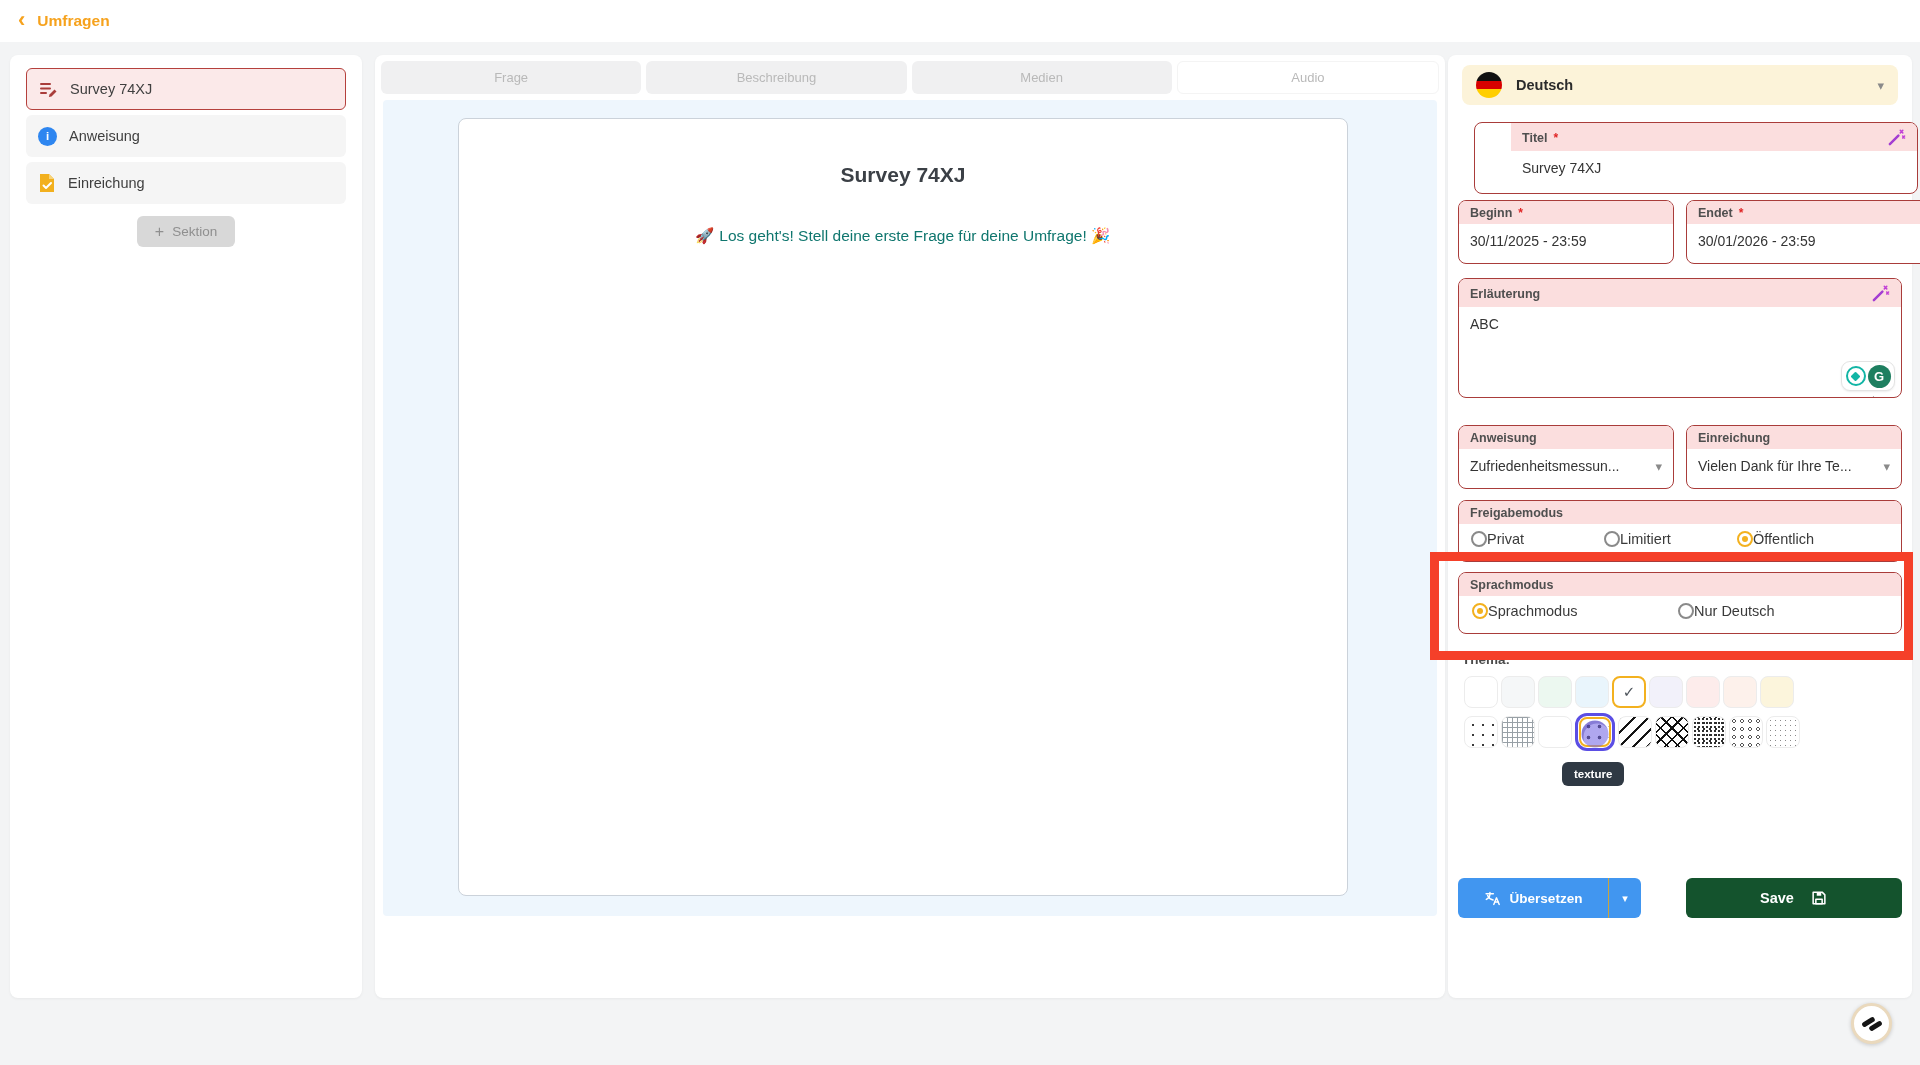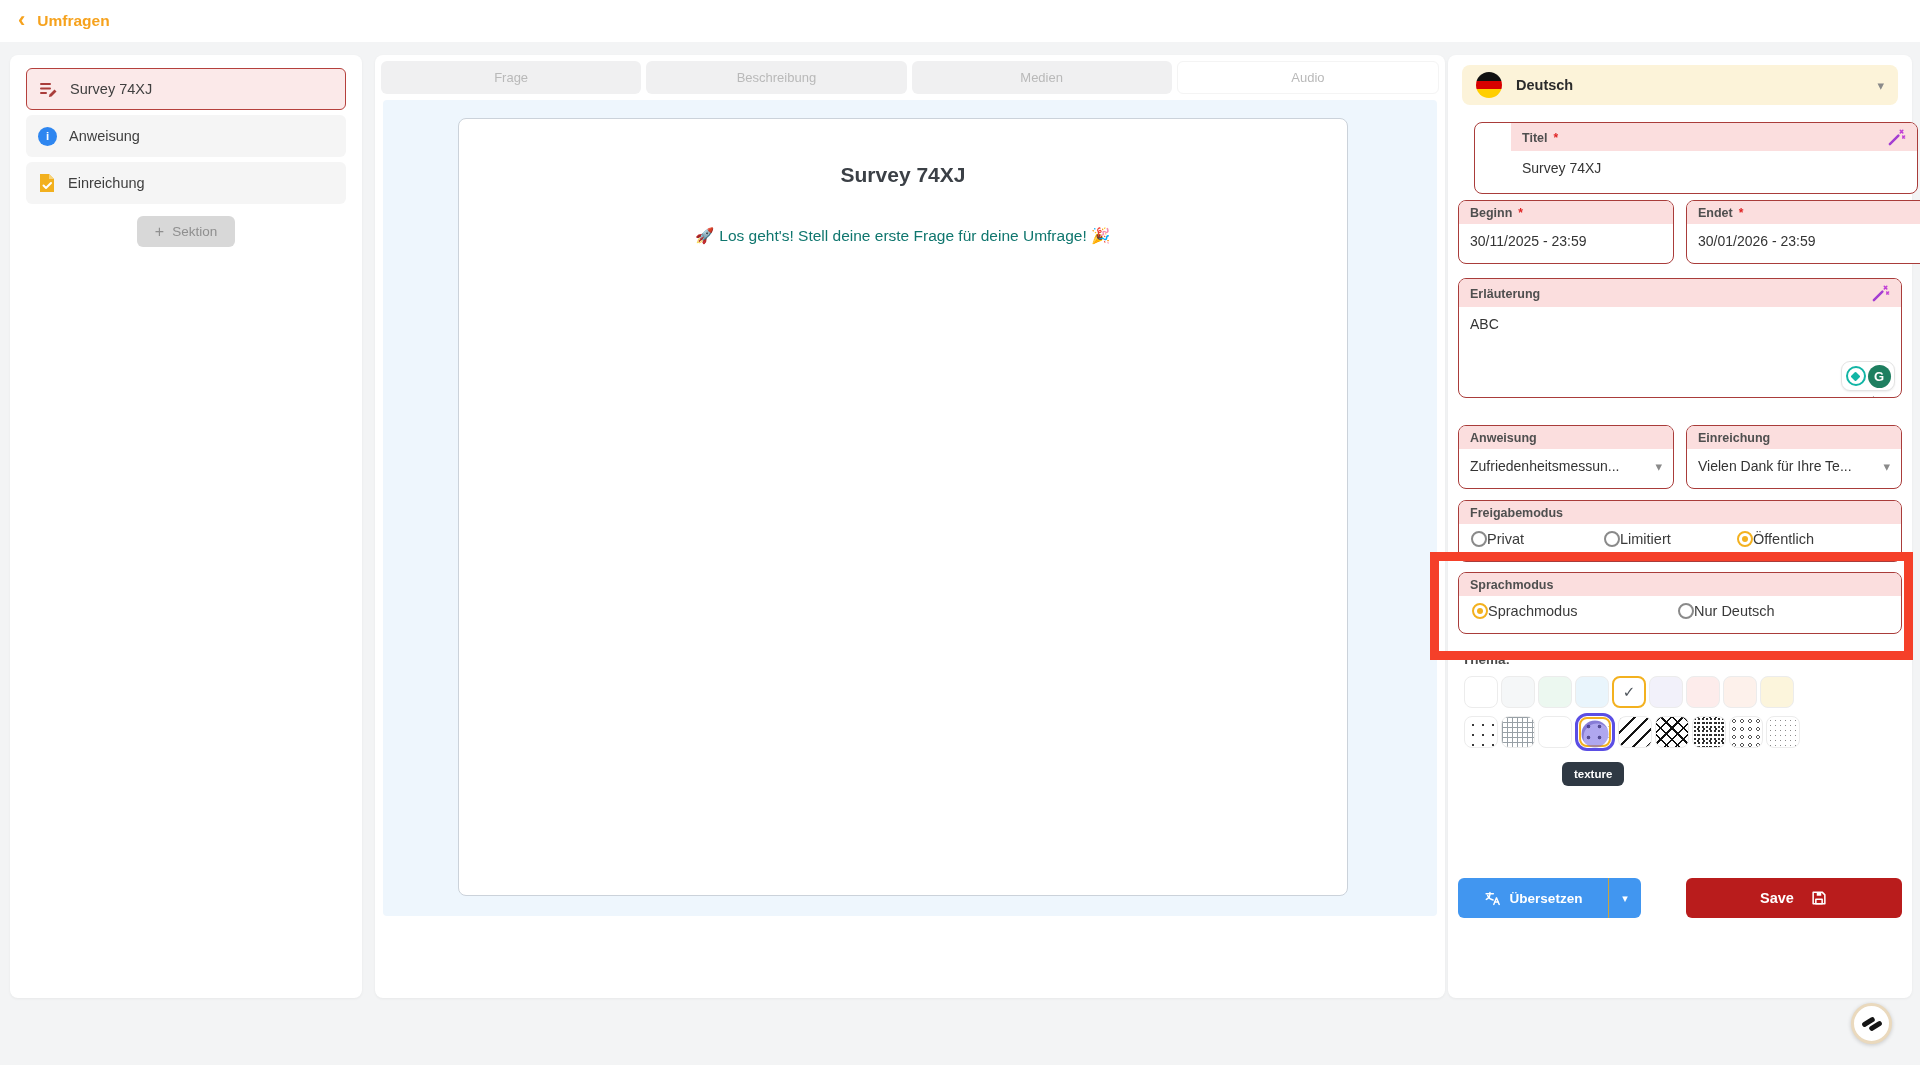--- a/index.html
+++ b/index.html
@@ -63,21 +63,21 @@
   .p-xo { background-image:radial-gradient(circle,transparent 1.1px,#555 1.2px,#555 2px,transparent 2.1px); background-size:8px 8px; }
   .p-noise { background-image:radial-gradient(#8a8a8a .7px,transparent .9px); background-size:5px 5px; background-position:1px 1px; }
   .tex-ring { border:3px solid #5b4ee4; border-radius:12px; padding:1px; background:#fff; position:relative; margin:-4px 0; cursor:pointer; }
   .p-texture { width:32px; height:30px; border-radius:8px; border:2px solid #f3b11f; background-image:radial-gradient(#1c1c1c 1.7px,transparent 2.1px); background-size:11px 11px; background-position:2px 2px; }
   .tex-ring::after { content:''; position:absolute; left:50%; top:56%; width:27px; height:27px; transform:translate(-50%,-50%); border-radius:50%; background:rgba(122,108,228,.6); box-shadow:inset 2px 3px 0 rgba(60,45,170,.35); }
   .tooltip { position:absolute; background:#2f3944; color:#fff; font-size:11.5px; font-weight:bold; border-radius:6px; padding:6px 12px; }
 
   .btnrow-translate { position:absolute; left:10px; top:823px; display:flex; }
   .btn-translate { width:150px; height:40px; background:#4196f0; border:none; border-radius:6px 0 0 6px; color:#fff; font-size:13.5px; font-weight:bold; display:flex; align-items:center; justify-content:center; gap:9px; cursor:pointer; }
   .btn-translate-dd { width:33px; height:40px; background:#4196f0; border:none; border-left:1px solid #c9a53d; border-radius:0 6px 6px 0; color:#fff; font-size:11px; cursor:pointer; }
-  .btn-save { position:absolute; left:238px; top:823px; width:216px; height:40px; background:#b91c1c; border:none; border-radius:6px; color:#fff; font-size:14.5px; font-weight:bold; display:flex; align-items:center; justify-content:center; gap:16px; cursor:pointer; }
+  .btn-save { position:absolute; left:238px; top:823px; width:216px; height:40px; background:#14532d; border:none; border-radius:6px; color:#fff; font-size:14.5px; font-weight:bold; display:flex; align-items:center; justify-content:center; gap:16px; cursor:pointer; }
 
   .gram-pill { position:absolute; right:6px; bottom:16px; width:54px; height:30px; background:#fff; border:1px solid #e3e3e3; border-radius:9px; display:flex; align-items:center; justify-content:center; gap:2px; box-shadow:0 1px 2px rgba(0,0,0,.08); }
   .gram-bulb { width:20px; height:20px; border-radius:50%; border:2.5px solid #12b5a5; display:flex; align-items:center; justify-content:center; }
   .gram-bulb i { width:7px; height:7px; background:#12b5a5; transform:rotate(45deg); border-radius:1px; }
   .gram-g { width:23px; height:23px; border-radius:50%; background:#1e7f60; color:#fff; font-size:13px; font-weight:bold; display:flex; align-items:center; justify-content:center; }
   .counter { position:absolute; right:6px; bottom:2px; font-size:9.5px; color:#8f8f8f; }
 
   .annotation { position:absolute; left:1430px; top:552px; width:483px; height:108px; border:9px solid #f54029; pointer-events:none; z-index:60; }
 
   .fab { position:absolute; left:1851px; top:1003px; width:41px; height:41px; border-radius:50%; background:#fff; border:3px solid #ead9bd; box-shadow:0 1px 4px rgba(0,0,0,.18); display:flex; align-items:center; justify-content:center; cursor:pointer; z-index:70; }

